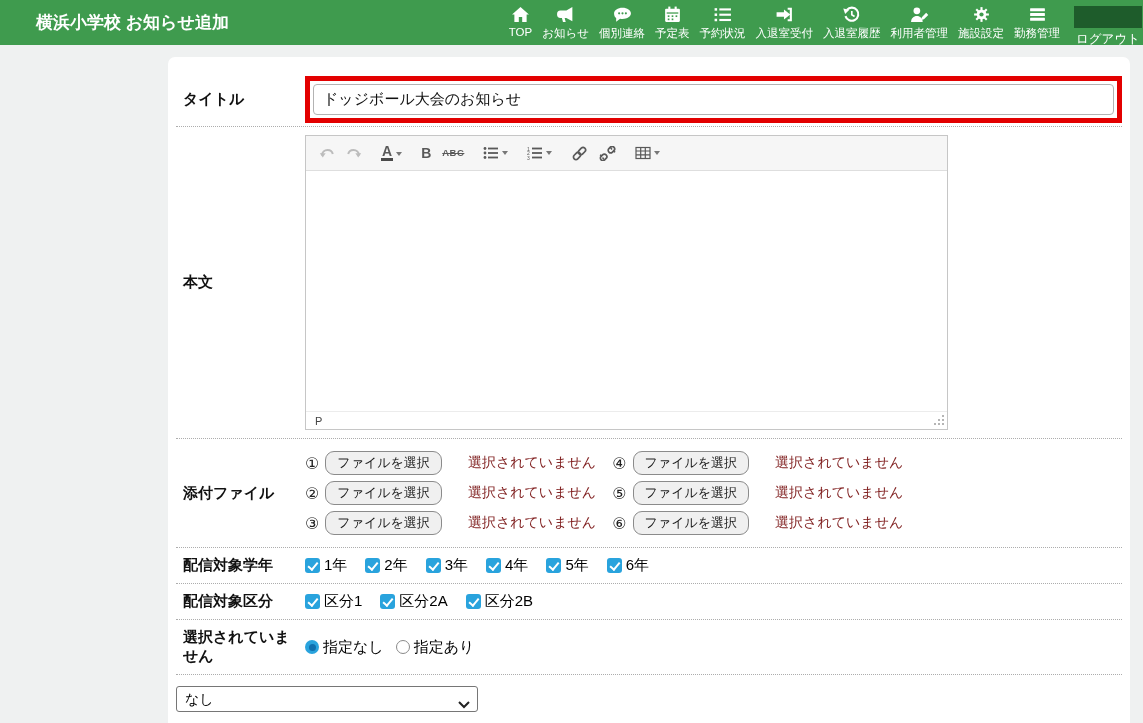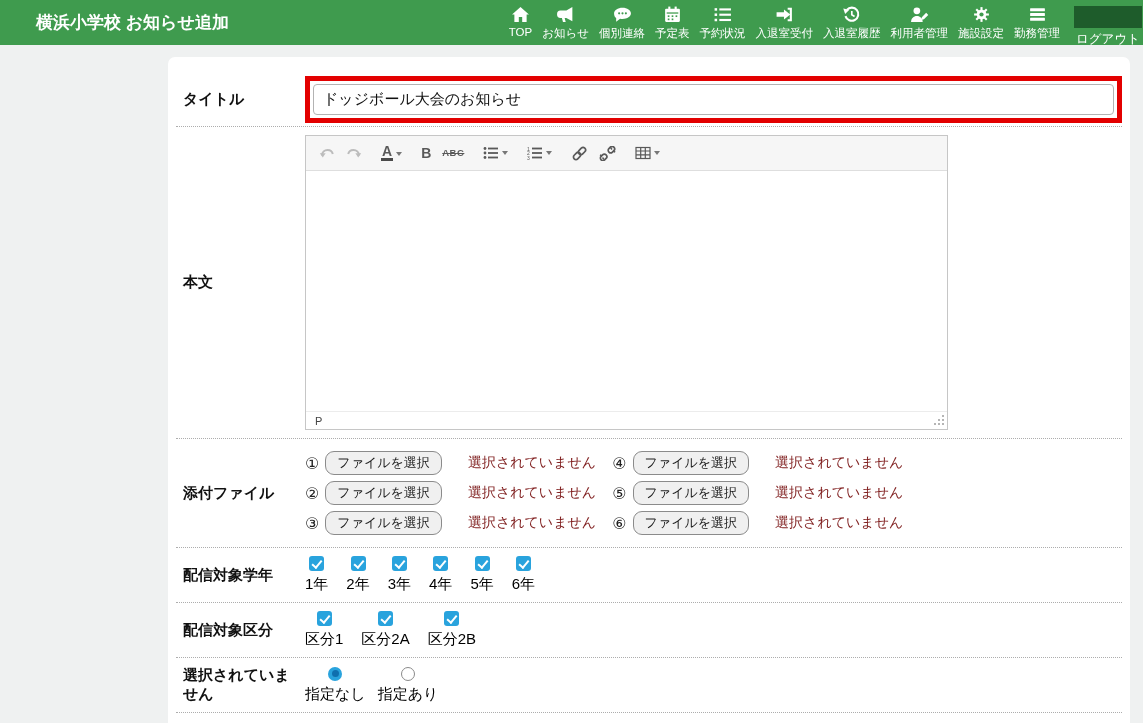--- a/index.html
+++ b/index.html
@@ -55,21 +55,21 @@
   
   .row-attach{padding:12px 0;}
   .attach-grid{display:grid;grid-template-columns:auto auto;column-gap:16px;row-gap:6px;}
   .file-item{display:flex;align-items:center;gap:6px;font-size:14px;}
   .circ-num{font-size:16px;color:#222;}
   .file-btn{font-size:13px;padding:2px 11px;border:1px solid #8b8b8b;border-radius:9px;
             background:#f0f0f0;font-family:inherit;color:#1a1a1a;cursor:pointer;white-space:nowrap;}
   .file-empty{color:#7f1d1d;white-space:nowrap;margin-left:20px;}
   
   .opts{display:flex;align-items:center;gap:18px;}
-  .opt{display:flex;align-items:center;gap:4px;font-size:15px;cursor:pointer;color:#000;flex-direction:column;}
+  .opt{display:flex;align-items:center;gap:4px;font-size:15px;cursor:pointer;color:#000;}
   .checkbox{width:15px;height:15px;background:var(--check_blue);border-radius:3px;position:relative;flex:0 0 15px;}
   .checkbox::after{content:"";position:absolute;left:5px;top:1.5px;width:3.5px;height:8px;
                    border:solid #fff;border-width:0 2px 2px 0;transform:rotate(40deg);}
   .radio{width:14px;height:14px;border-radius:50%;flex:0 0 14px;position:relative;}
   .radio.on{background:var(--check_blue);}
   .radio.on::after{content:"";position:absolute;inset:3.5px;border-radius:50%;background:#0f6fae;}
   .radio.off{border:1px solid #8a8a8a;background:#fff;}
   
   .row-other{align-items:flex-start;padding:11px 0 13px;}
   .row-other .row-label{line-height:21px;}

